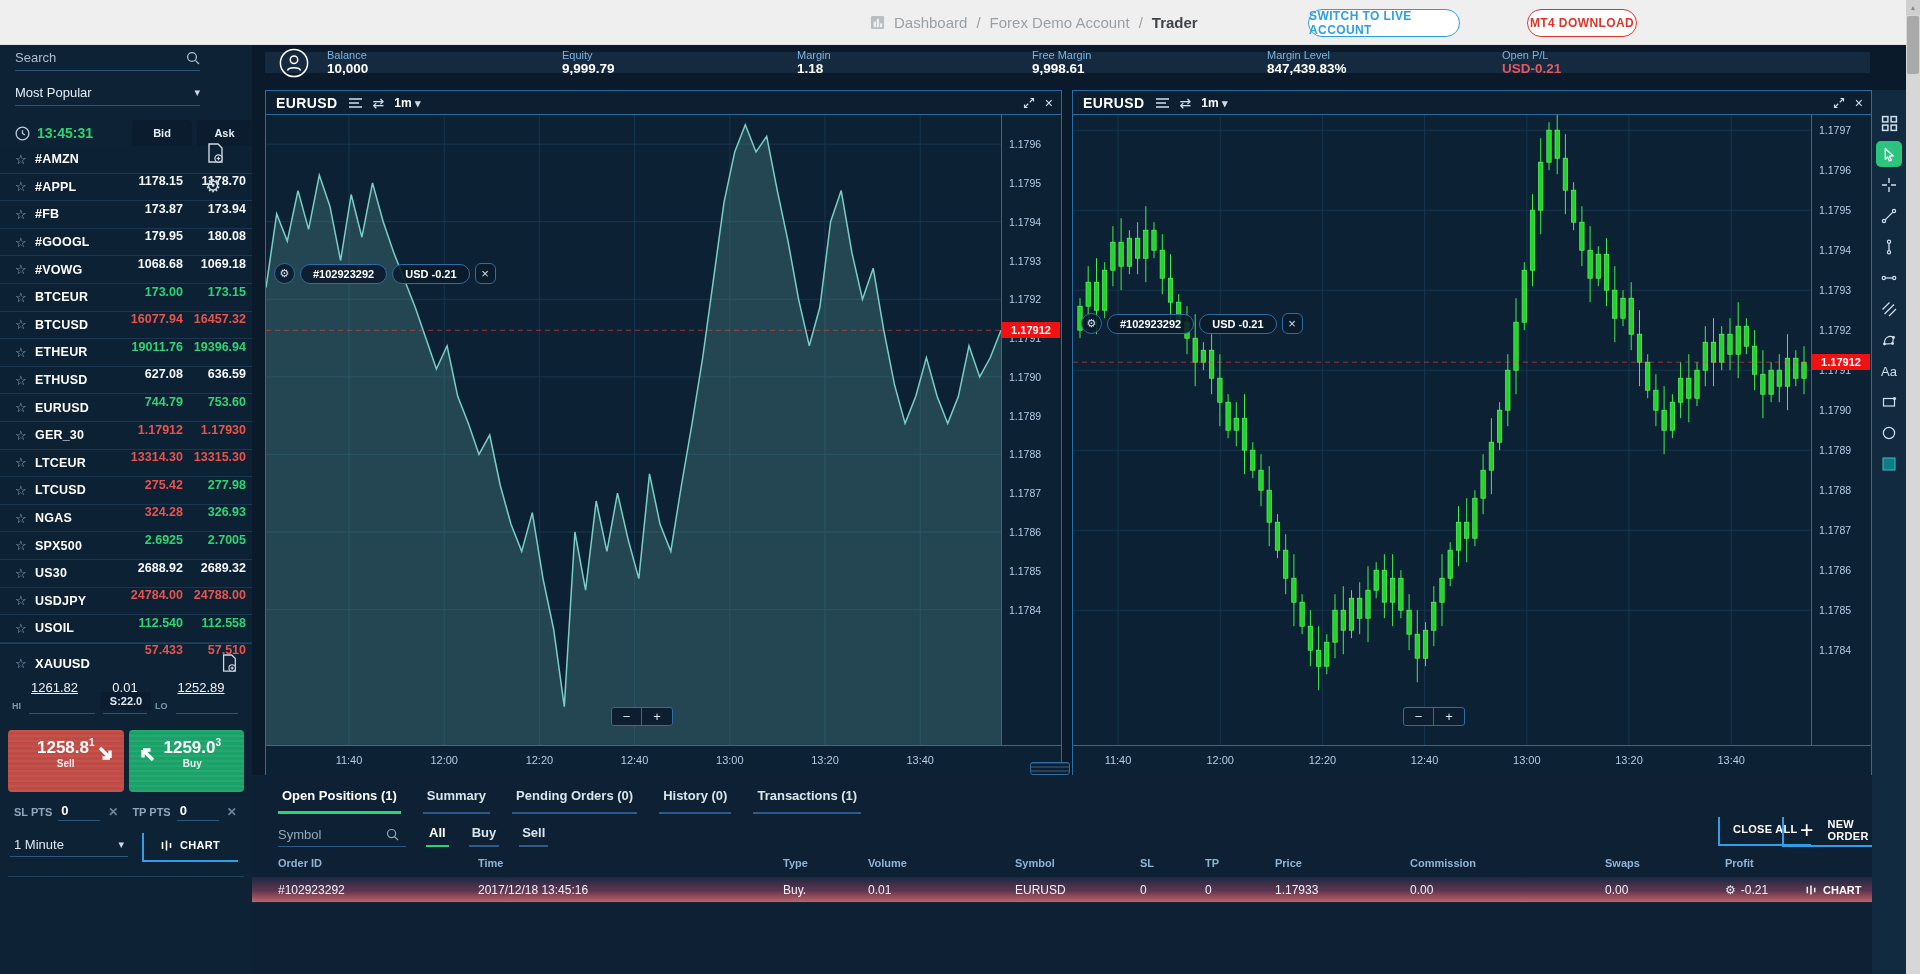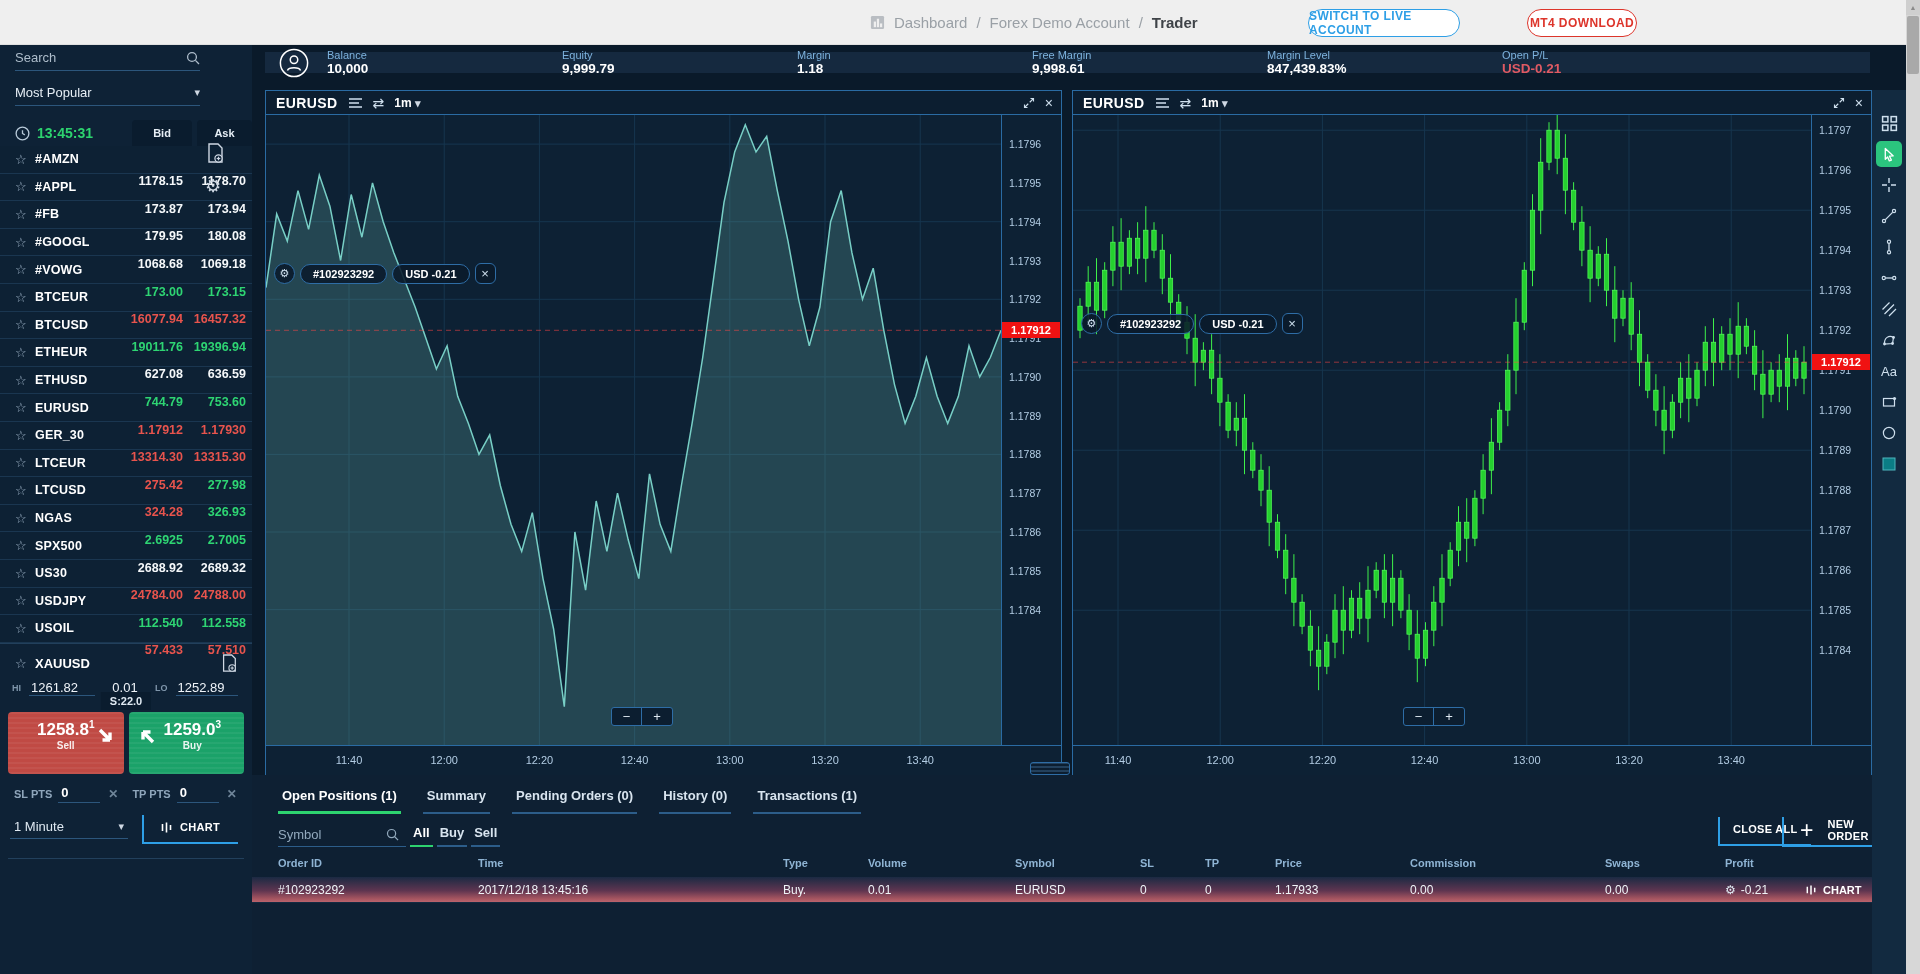--- a/index.html
+++ b/index.html
@@ -30,21 +30,21 @@
   .irow .sym{color:#fff;font-weight:700;font-size:12.5px;flex:1;letter-spacing:.2px;}
   .irow .px{width:63px;text-align:right;font-weight:700;font-size:12.5px;margin-top:44px;}
   .c-w{color:#f5f8fa;} .c-g{color:#2ed573;} .c-r{color:#e8544d;}
   
   #trade-panel{border-top:1px solid #22405c;padding:8px 8px 0 8px;position:relative;}
   #tp-head{display:flex;align-items:center;padding:2px 6px 6px 7px;}
   #tp-head .star{color:#9fb4c8;font-size:13px;width:20px;}
   #tp-head .sym{color:#fff;font-weight:700;font-size:13px;flex:1;}
   .hilo{display:flex;align-items:flex-end;gap:8px;padding:0 4px;}
   .hl-lab{color:#7f96ab;font-size:9px;font-weight:700;padding-bottom:3px;}
-  .hl-val{color:#eef3f8;font-size:13px;border-bottom:1px solid #2c567c;padding:0 2px 0 2px;}
+  .hl-val{color:#eef3f8;font-size:13px;border-bottom:1px solid #2c567c;padding:0 2px 18px 2px;text-decoration:underline;}
   #spread-badge{position:absolute;left:50%;top:48px;transform:translateX(-50%);background:#0a1c2e;color:#dfe9f2;font-size:11px;font-weight:700;padding:3px 9px;z-index:3;}
   #bs-row{display:flex;gap:5px;margin-top:16px;height:62px;}
   .bs-btn{flex:1;border-radius:4px;position:relative;color:#fff;cursor:pointer;background-image:repeating-linear-gradient(0deg,rgba(255,255,255,.05) 0 2px,rgba(0,0,0,0) 2px 5px);}
   #sell-btn{background-color:#c04a44;}
   #buy-btn{background-color:#1ba269;}
   .bs-price{text-align:center;font-size:17px;font-weight:700;padding-top:7px;}
   .bs-price sup{font-size:10px;}
   .bs-lab{text-align:center;font-size:10px;font-weight:700;opacity:.9;margin-top:1px;}
   .bs-arrow{position:absolute;top:14px;}
   #sell-arrow{right:8px;} #buy-arrow{left:8px;}
@@ -88,21 +88,21 @@
   #divider-handle{position:absolute;left:1030px;top:762px;width:40px;height:13px;background:#0c1e30;border:1px solid #2e6da6;border-radius:3px;z-index:5;background-image:repeating-linear-gradient(0deg,rgba(0,0,0,0) 0 2px,#3d689077 2px 4px);cursor:row-resize;}
   
   #bottom{position:absolute;left:252px;top:775px;width:1620px;height:199px;background:#0e2033;}
   #tabs{position:absolute;left:26px;top:13px;display:flex;}
   .tab{margin-right:22px;padding:0 4px 8px 4px;color:#d8e4ef;font-size:13px;font-weight:700;border-bottom:2px solid #2c5d8a;cursor:pointer;}
   .tab.active{border-bottom:3px solid #2dd36f;color:#fff;}
   #filter-row{position:absolute;left:26px;top:50px;display:flex;align-items:flex-end;}
   #symbol-box{width:128px;display:flex;align-items:center;border-bottom:1px solid #2c5d8a;padding-bottom:4px;}
   #symbol-box input{background:transparent;border:none;outline:none;color:#cfd8e3;font-size:13px;width:108px;font-family:"Liberation Sans",sans-serif;}
   #symbol-box input::placeholder{color:#92a9bd;}
-  .flt{margin-left:4px;padding:0 3px 5px 3px;color:#d8e4ef;font-size:13px;font-weight:700;border-bottom:2px solid #2c5d8a;cursor:pointer;}
+  .flt{margin-left:20px;padding:0 3px 5px 3px;color:#d8e4ef;font-size:13px;font-weight:700;border-bottom:2px solid #2c5d8a;cursor:pointer;}
   .flt.active{border-bottom:2px solid #2dd36f;color:#fff;}
   #close-all{position:absolute;left:1466px;top:42px;border-left:2px solid #2e9fe6;border-bottom:2px solid #2e9fe6;padding:6px 13px 9px 13px;color:#fff;font-size:11px;font-weight:700;cursor:pointer;letter-spacing:.3px;}
   #new-order{position:absolute;left:1530px;top:42px;display:flex;align-items:center;gap:14px;border-left:2px solid #2e9fe6;border-bottom:2px solid #2e9fe6;padding:0 14px 2px 16px;cursor:pointer;}
   #new-order .plus{color:#fff;font-size:23px;font-weight:400;line-height:26px;}
   #new-order .no-lab{color:#fff;font-size:11px;font-weight:700;letter-spacing:.3px;}
   #thead{position:absolute;left:26px;top:82px;right:10px;display:flex;color:#8fb4d4;font-size:11px;font-weight:700;}
   #trows{position:absolute;left:0;top:102px;right:0;}
   .trow{height:26px;display:flex;align-items:center;padding-left:26px;color:#f0f4f8;font-size:12px;background:linear-gradient(180deg,#1b2a43 0%,#5f3550 55%,#a2535f 85%,#bb636c 100%);border-bottom:1px solid #132a42;}
   .tcell{flex:none;}
   .trow .gear{color:#dfe9f2;margin-right:5px;}

